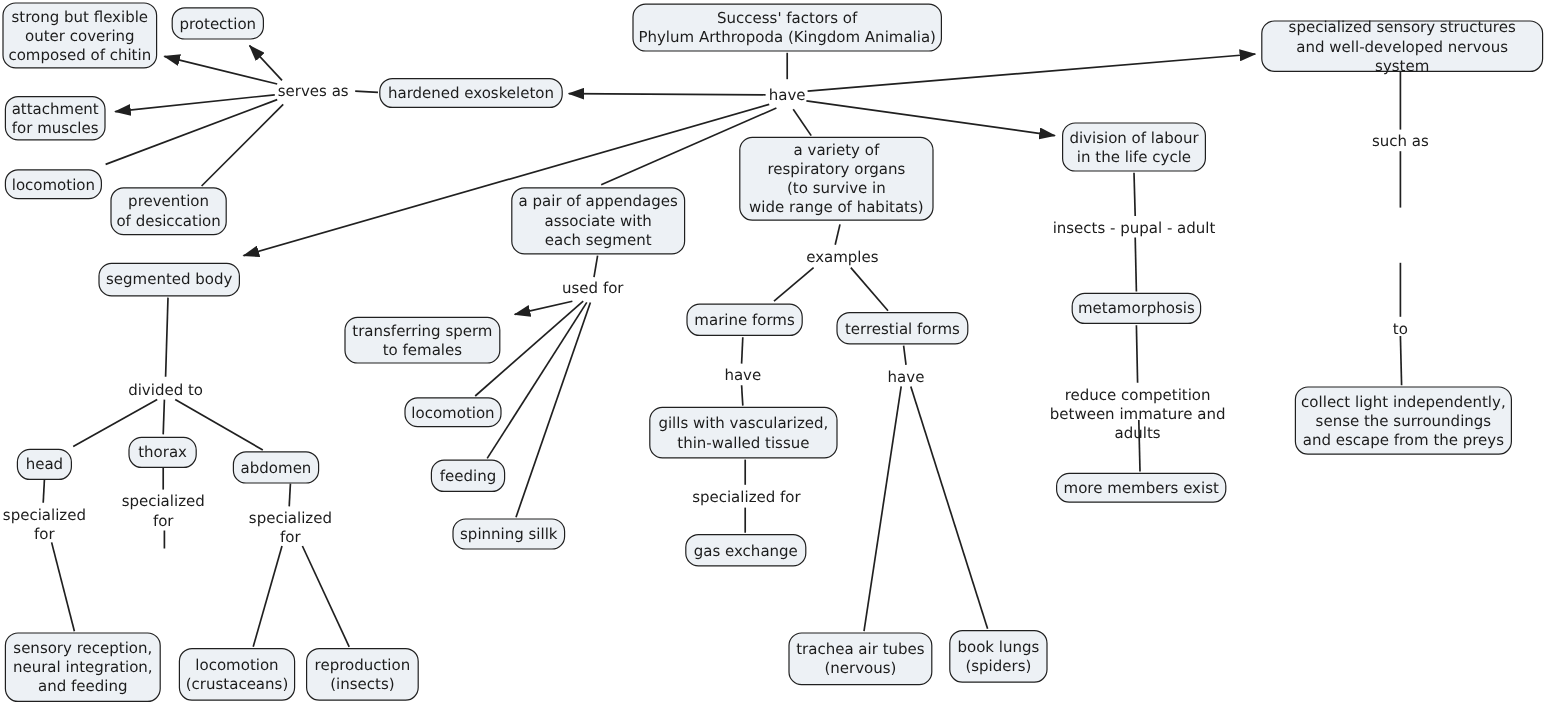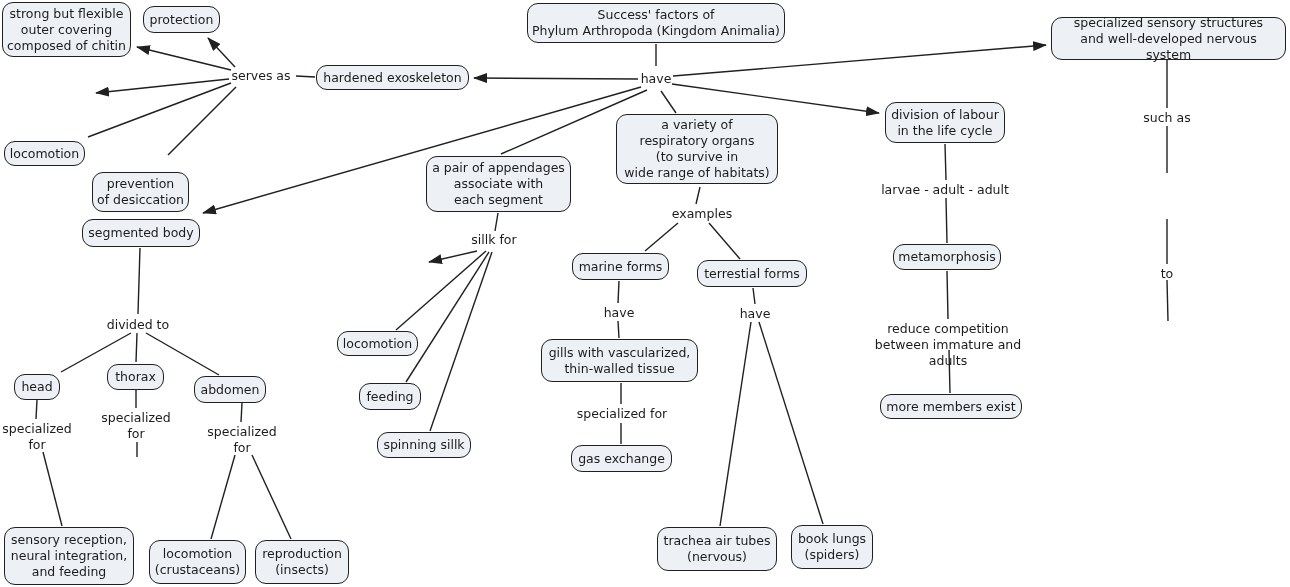--- a/index.html
+++ b/index.html
@@ -112,74 +112,81 @@
     <line x1="1167" y1="219" x2="1167" y2="264"></line>
     <line x1="1167" y1="280" x2="1168" y2="321"></line>
   </svg>
 
   <div class="box" style="left:2px;top:2px;width:129px;height:55px">strong but flexible
 outer covering
 composed of chitin</div>
   <div class="box" style="left:527px;top:3px;width:258px;height:40px">Success' factors of
 Phylum Arthropoda (Kingdom Animalia)</div>
   <div class="box" style="left:143px;top:6px;width:77px;height:27px">protection</div>
+  <div class="box" style="left:4px;top:80px;width:84px;height:37px">attachment
+for muscles</div>
   <div class="box" style="left:4px;top:141px;width:81px;height:25px">locomotion</div>
-  <div class="box" style="left:92px;top:172px;width:97px;height:40px">prevention
+  <div class="box" style="left:92px;top:156px;width:97px;height:40px">prevention
 of desiccation</div>
   <div class="box" style="left:316px;top:65px;width:153px;height:25px">hardened exoskeleton</div>
   <div class="box" style="left:426px;top:156px;width:145px;height:56px">a pair of appendages
 associate with
 each segment</div>
   <div class="box" style="left:616px;top:114px;width:162px;height:70px">a variety of
 respiratory organs
 (to survive in
 wide range of habitats)</div>
   <div class="box" style="left:1051px;top:17px;width:235px;height:43px">specialized sensory structures
 and well-developed nervous system</div>
   <div class="box" style="left:885px;top:102px;width:120px;height:41px">division of labour
 in the life cycle</div>
   <div class="box" style="left:82px;top:219px;width:118px;height:28px">segmented body</div>
+  <div class="box" style="left:287px;top:264px;width:130px;height:39px">transferring sperm
+to females</div>
   <div class="box" style="left:337px;top:331px;width:81px;height:25px">locomotion</div>
   <div class="box" style="left:359px;top:383px;width:62px;height:27px">feeding</div>
   <div class="box" style="left:377px;top:432px;width:94px;height:26px">spinning sillk</div>
   <div class="box" style="left:572px;top:253px;width:97px;height:27px">marine forms</div>
   <div class="box" style="left:697px;top:260px;width:110px;height:27px">terrestial forms</div>
   <div class="box" style="left:541px;top:339px;width:157px;height:43px">gills with vascularized,
 thin-walled tissue</div>
   <div class="box" style="left:571px;top:445px;width:101px;height:27px">gas exchange</div>
   <div class="box" style="left:893px;top:244px;width:108px;height:26px">metamorphosis</div>
   <div class="box" style="left:880px;top:394px;width:142px;height:25px">more members exist</div>
+  <div class="box" style="left:1079px;top:322px;width:181px;height:57px">collect light independently,
+sense the surroundings
+and escape from the preys</div>
   <div class="box" style="left:14px;top:374px;width:46px;height:26px">head</div>
   <div class="box" style="left:107px;top:364px;width:57px;height:26px">thorax</div>
   <div class="box" style="left:194px;top:376px;width:72px;height:27px">abdomen</div>
   <div class="box" style="left:4px;top:527px;width:130px;height:58px">sensory reception,
 neural integration,
 and feeding</div>
   <div class="box" style="left:149px;top:540px;width:97px;height:44px">locomotion
 (crustaceans)</div>
   <div class="box" style="left:255px;top:540px;width:94px;height:44px">reproduction
 (insects)</div>
   <div class="box" style="left:657px;top:527px;width:120px;height:44px">trachea air tubes
 (nervous)</div>
   <div class="box" style="left:791px;top:525px;width:82px;height:44px">book lungs
 (spiders)</div>
 
   <div class="link-label" style="left:226px;top:68px;width:70px">serves as</div>
   <div class="link-label" style="left:626px;top:71px;width:60px">have</div>
-  <div class="link-label" style="left:462px;top:232px;width:64px">sillk for</div>
+  <div class="link-label" style="left:462px;top:232px;width:64px">used for</div>
   <div class="link-label" style="left:667px;top:206px;width:70px">examples</div>
   <div class="link-label" style="left:589px;top:305px;width:60px">have</div>
   <div class="link-label" style="left:725px;top:306px;width:60px">have</div>
   <div class="link-label" style="left:574px;top:406px;width:96px">specialized for</div>
   <div class="link-label" style="left:103px;top:317px;width:70px">divided to</div>
   <div class="link-label" style="left:1px;top:421px;width:72px">specialized
 for</div>
   <div class="link-label" style="left:100px;top:410px;width:72px">specialized
 for</div>
   <div class="link-label" style="left:206px;top:424px;width:72px">specialized
 for</div>
-  <div class="link-label" style="left:877px;top:182px;width:136px">larvae - adult - adult</div>
+  <div class="link-label" style="left:877px;top:182px;width:136px">insects - pupal - adult</div>
   <div class="link-label" style="left:854px;top:321px;width:188px">reduce competition
 between immature and adults</div>
   <div class="link-label" style="left:1139px;top:110px;width:56px">such as</div>
   <div class="link-label" style="left:1152px;top:266px;width:30px">to</div>
 
 </div>
 
 </body></html>

